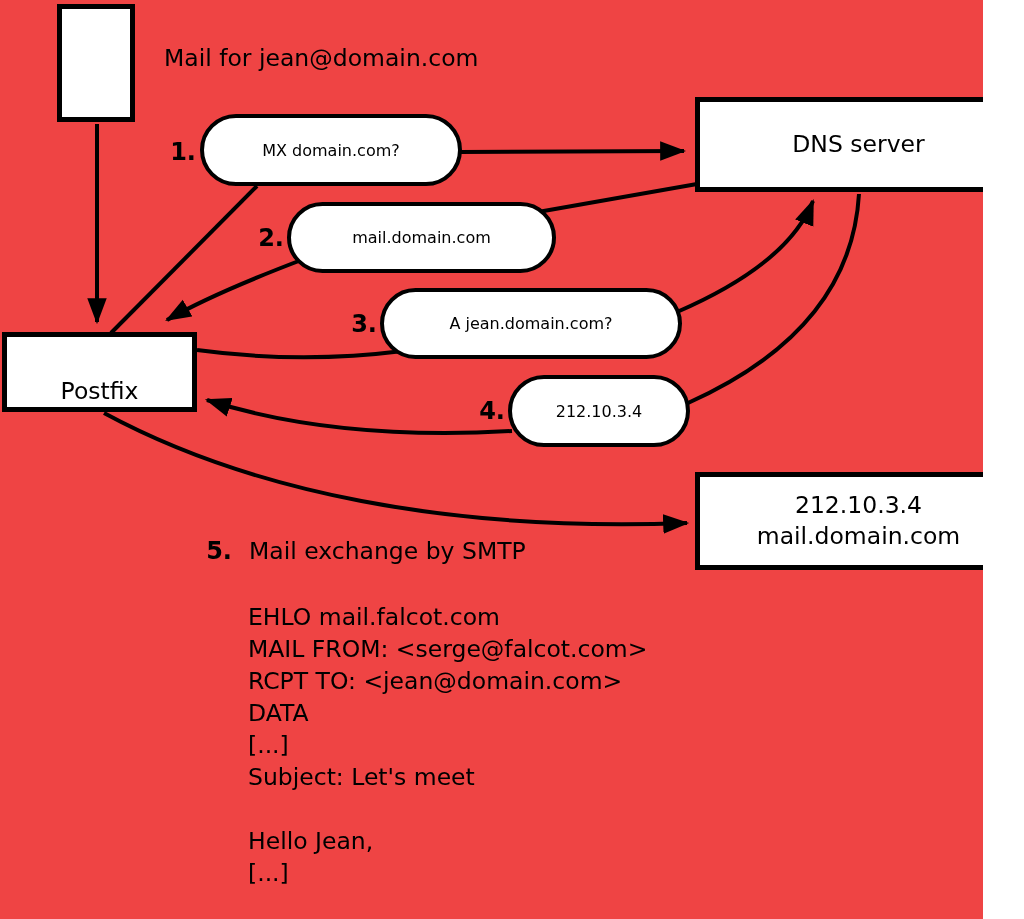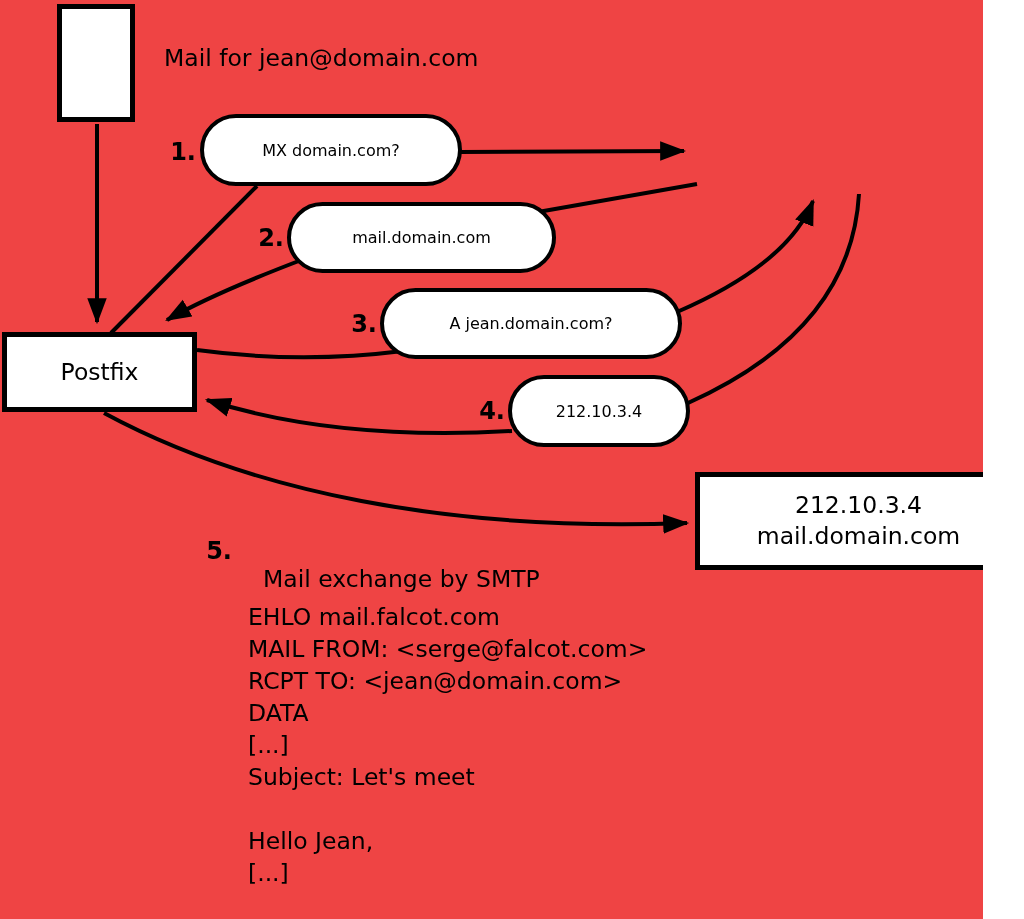--- a/index.html
+++ b/index.html
@@ -77,24 +77,27 @@
       <path d="M 859 194 Q 851 330 688 403"></path>
       <path d="M 512 431 Q 335 441 207 400" marker-end="url(#ah)"></path>
       <path d="M 104 413 C 250 492 450 532 687 523" marker-end="url(#ah)"></path>
     </g>
   </svg>
 
   <div class="node" style="left:57px; top:4px; width:78px; height:118px;"></div>
 
   <div class="caption" style="left:164px; top:44px;">Mail for jean@domain.com</div>
 
-  <div class="node" style="left:2px; top:332px; width:195px; height:80px;">
+  <div class="node" style="left:2px; top:332px; width:195px; height:80px;align-items:flex-end;">
     <span>Postfix</span>
   </div>
 
+  <div class="node" style="left:695px; top:97px; width:327px; height:95px;">
+    <span>DNS server</span>
+  </div>
 
   <div class="node" style="left:695px; top:472px; width:327px; height:98px; flex-direction:column;">
     <span>212.10.3.4</span>
     <span>mail.domain.com</span>
   </div>
 
   <div class="bubble" style="left:200px; top:114px; width:262px; height:72px;">
     <span>MX domain.com?</span>
   </div>
   <div class="bubble" style="left:287px; top:202px; width:269px; height:71px;">
@@ -106,21 +109,21 @@
   <div class="bubble" style="left:508px; top:375px; width:182px; height:72px;">
     <span>212.10.3.4</span>
   </div>
 
   <div class="numlabel" style="left:150px; top:138px;">1.</div>
   <div class="numlabel" style="left:238px; top:224px;">2.</div>
   <div class="numlabel" style="left:331px; top:310px;">3.</div>
   <div class="numlabel" style="left:459px; top:397px;">4.</div>
   <div class="numlabel" style="left:186px; top:537px;">5.</div>
 
-  <div class="caption" style="left:263px; top:537px;margin-top:28px;">Mail exchange by SMTP</div>
+  <div class="caption" style="left:249px; top:537px;">Mail exchange by SMTP</div>
 
   <pre id="smtp-session">EHLO mail.falcot.com
 MAIL FROM: &lt;serge@falcot.com&gt;
 RCPT TO: &lt;jean@domain.com&gt;
 DATA
 [...]
 Subject: Let's meet
 
 Hello Jean,
 [...]

